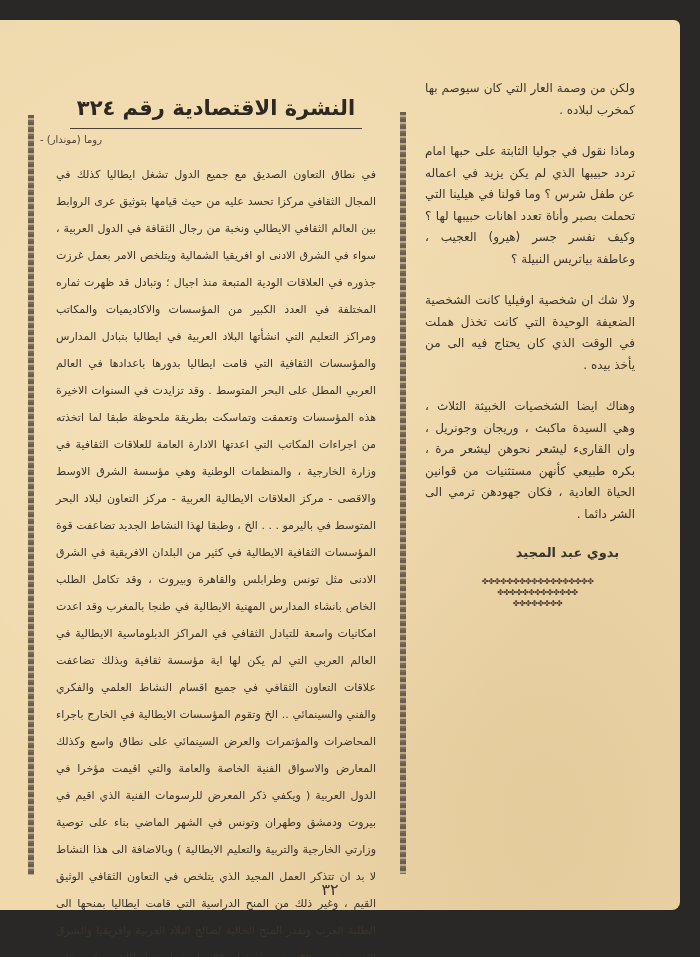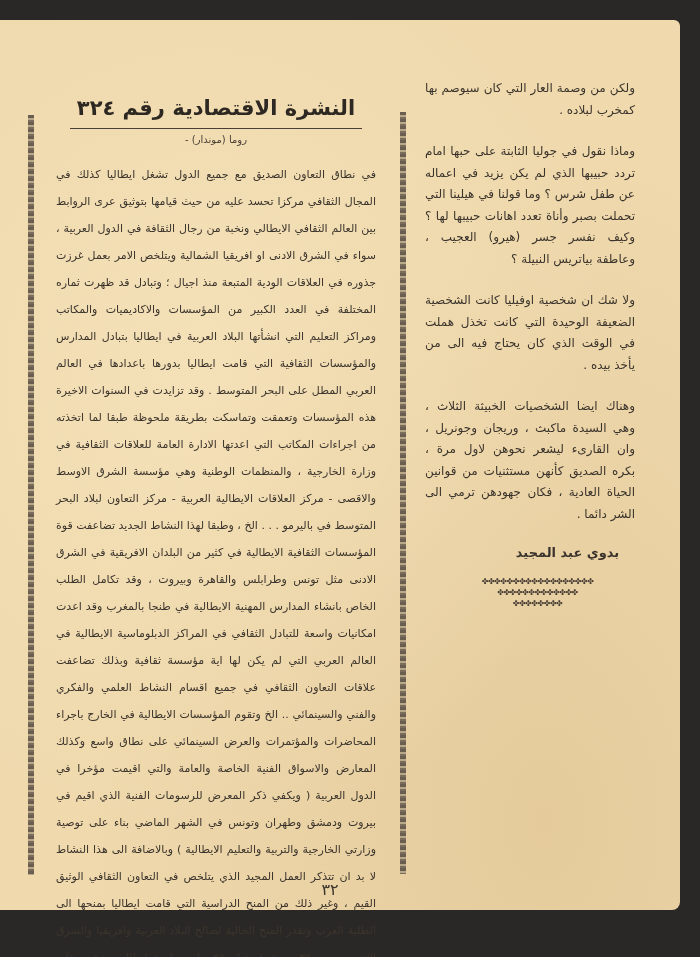--- a/index.html
+++ b/index.html
@@ -12,21 +12,21 @@
     border-top-right-radius:6px; border-bottom-right-radius:8px;
   }
   .col { position:absolute; direction:rtl; color:#3b342c; }
   .left-col { left:28px; top:70px; width:362px; }
   .right-col { left:425px; top:58px; width:225px; }
   .title {
     text-align:center; font-family:"DejaVu Sans", sans-serif; font-weight:bold;
     font-size:21px; color:#2e2822; margin:8px 0 0 0; letter-spacing:0.5px;
   }
   .title-rule { height:0; border-top:1.5px solid #4a3f35; margin:8px 30px 0 30px; }
-  .dateline { text-align:center; font-size:10px; margin:5px 0 2px 0; color:#4a4036; }
+  .dateline { text-align:left; font-size:10px; margin:5px 0 2px 0; color:#4a4036; }
   .body-text { font-size:11px; line-height:27px; text-align:justify; text-align-last:right; margin:16px; }
   .footer-line { display:flex; justify-content:space-between; font-size:11.4px; line-height:19px; }
   .footer-line .tag { font-weight:bold; direction:rtl; }
   .rp { font-size:12px; line-height:21.5px; text-align:justify; margin:0 15px 20px 0; }
   .signature { font-size:13px; text-align:center; margin:19px 0 16px 60px; font-weight:bold; color:#3b342c; }
   .ornament { text-align:center; direction:ltr; font-size:8px; letter-spacing:-0.5px; color:#4a3f35; line-height:11px; }
   .rule-vert {
     position:absolute; width:6px;
     background: repeating-linear-gradient(180deg, #6a5e50 0 3px, #b9a888 3px 5px, #7a6d5c 5px 7px);
   }
@@ -50,21 +50,21 @@
     <div class="footer-line">
       <span>ايطاليا من اهم العوامل التي تربطها بهذه الدول .</span>
       <span class="tag">موندار ٣٢٤</span>
     </div>
   </div>
 
   <div class="col right-col">
     <p class="rp">ولكن من وصمة العار التي كان سيوصم بها كمخرب لبلاده .</p>
     <p class="rp">وماذا نقول في جوليا الثابتة على حبها امام تردد حبيبها الذي لم يكن يزيد في اعماله عن طفل شرس ؟ وما قولنا في هيلينا التي تحملت بصبر وأناة تعدد اهانات حبيبها لها ؟ وكيف نفسر جسر (هيرو) العجيب ، وعاطفة بياتريس النبيلة ؟</p>
     <p class="rp">ولا شك ان شخصية اوفيليا كانت الشخصية الضعيفة الوحيدة التي كانت تخذل هملت في الوقت الذي كان يحتاج فيه الى من يأخذ بيده .</p>
-    <p class="rp">وهناك ايضا الشخصيات الخبيثة الثلاث ، وهي السيدة ماكبث ، وريجان وجونريل ، وان القارىء ليشعر نحوهن لاول مرة ، بكره الصديق كأنهن مستثنيات من قوانين الحياة العادية ، فكان جهودهن ترمي الى الشر دائما .</p>
+    <p class="rp">وهناك ايضا الشخصيات الخبيثة الثلاث ، وهي السيدة ماكبث ، وريجان وجونريل ، وان القارىء ليشعر نحوهن ليشعر مرة ، بكره طبيعي كأنهن مستثنيات من قوانين الحياة العادية ، فكان جهودهن ترمي الى الشر دائما .</p>
     <div class="signature">بدوي عبد المجيد</div>
     <div class="ornament">
       <div>✤✤✤✤✤✤✤✤✤✤✤✤✤✤✤✤✤✤</div>
       <div>✤✤✤✤✤✤✤✤✤✤✤✤✤</div>
       <div>✤✤✤✤✤✤✤✤</div>
     </div>
   </div>
 
   <div class="page-number">٣٢</div>
 </div>

